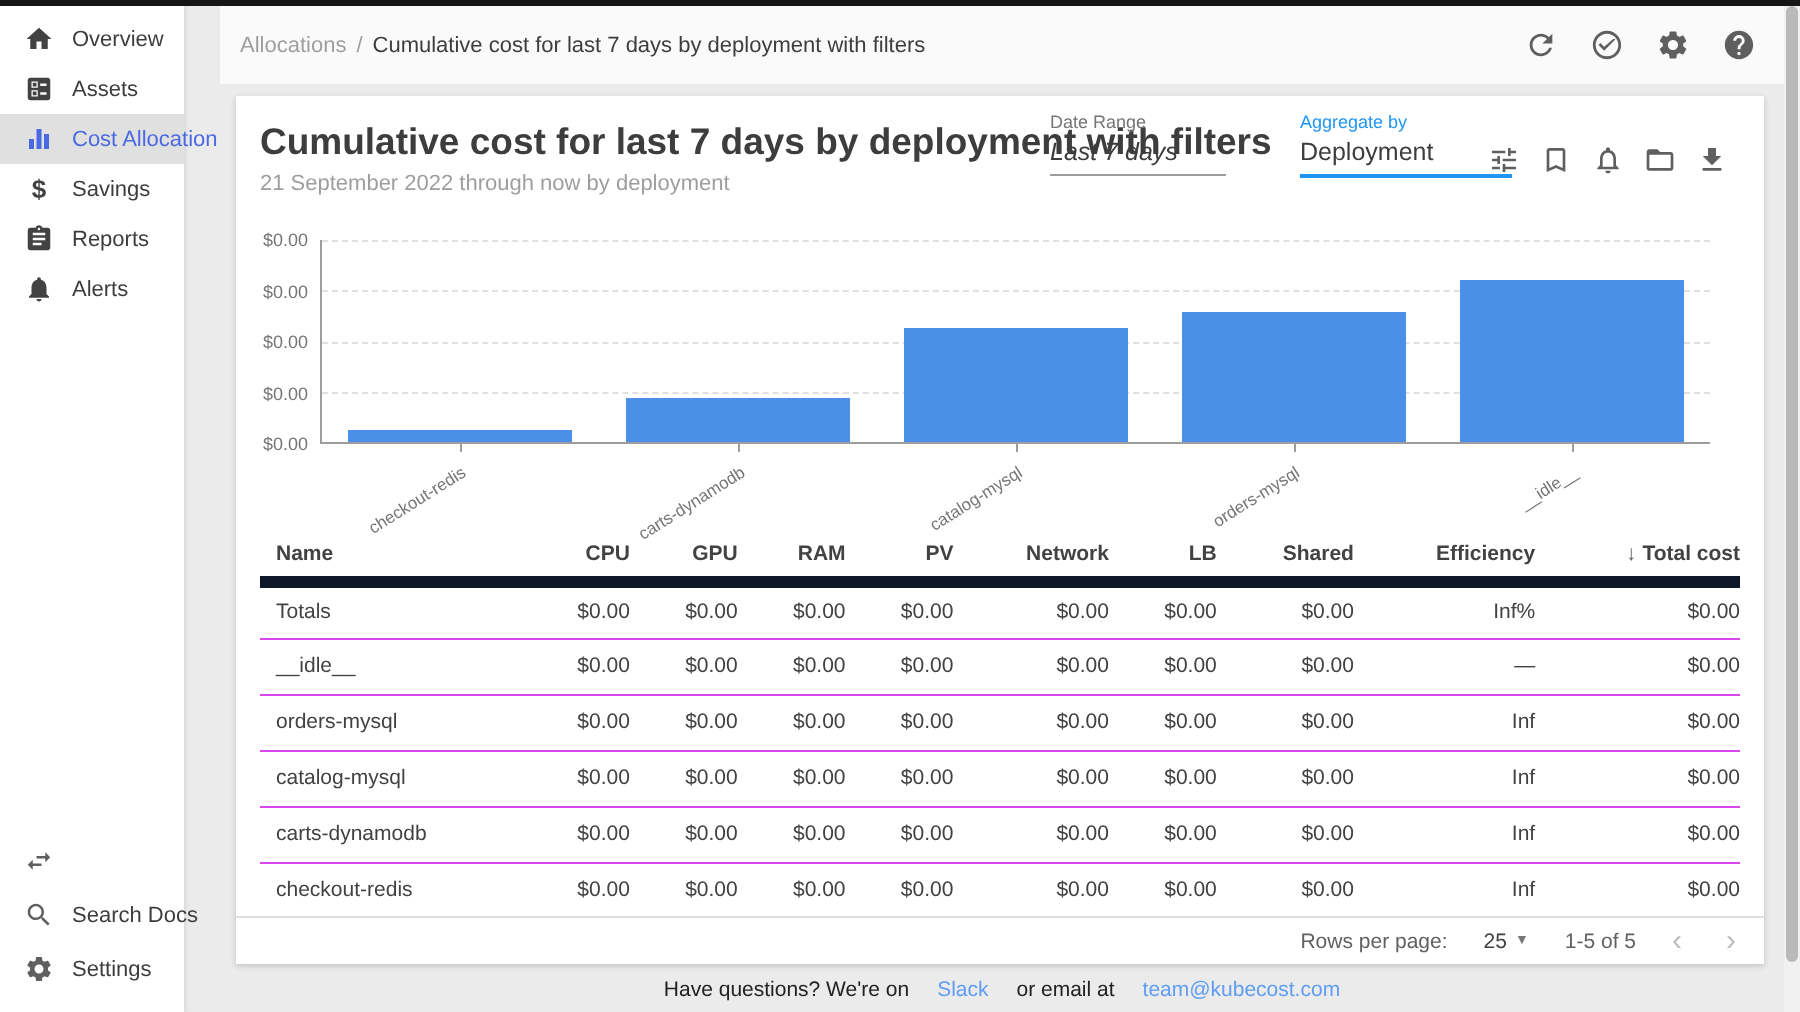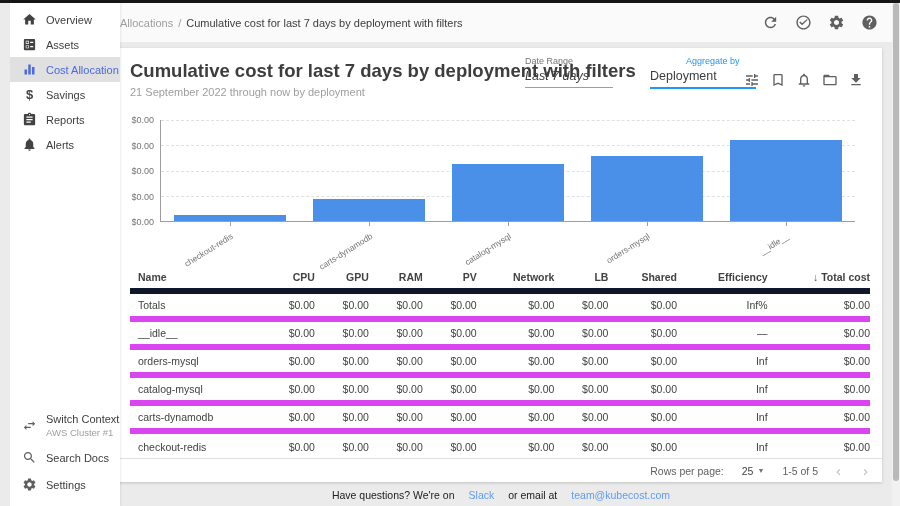--- a/index.html
+++ b/index.html
@@ -2,21 +2,21 @@
 <html><head>
 <meta charset="utf-8">
 <style>
   * { margin:0; padding:0; box-sizing:border-box; }
   html,body { width:900px; height:506px; overflow:hidden; }
   body { font-family:"Liberation Sans", sans-serif; background:#ebebeb; position:relative; color:#424242; }
 
   .top-strip { position:absolute; left:0; top:0; width:900px; height:3px; background:#161616; }
 
   
-  .sidebar { position:absolute; left:0; top:3px; bottom:0; width:110px; background:#ffffff; box-shadow:1px 0 2px rgba(0,0,0,.08); z-index:3;margin-left:10px; }
+  .sidebar { position:absolute; left:0; top:3px; bottom:0; width:92px; background:#ffffff; box-shadow:1px 0 2px rgba(0,0,0,.08); z-index:3; }
   .nav { padding-top:4px; }
   .nav-item { display:flex; align-items:center; height:25px; padding-left:12px; cursor:pointer; color:#3d3d3d; }
   .nav-item .ic { width:15px; height:15px; margin-right:9px; color:#424242; flex:none; display:flex; align-items:center; justify-content:center; }
   .nav-item .ic svg { width:15px; height:15px; fill:currentColor; }
   .nav-item span.lbl { font-size:11px; white-space:nowrap; }
   .nav-item.active { background:#e0e0e0; color:#4a69e2; }
   .nav-item.active .ic { color:#4a69e2; }
   .dollar-glyph { font-size:13px; font-weight:bold; color:#424242; }
   .sidebar-footer { position:absolute; left:0; bottom:8px; width:110px; }
   .sf-item { display:flex; align-items:center; padding:6px 0 6px 12px; cursor:pointer; }
@@ -39,21 +39,21 @@
   .card { position:absolute; left:118px; top:48px; width:764px; height:434px; background:#fff; box-shadow:0 1px 3px rgba(0,0,0,.18); }
   .report-title { position:absolute; left:12px; top:12px; font-size:18.5px; color:#3d3d3d; }
   .report-subtitle { position:absolute; left:12px; top:38px; font-size:11px; color:#9e9e9e; }
 
   .field { position:absolute; top:8px; }
   .field .flabel { font-size:9px; color:#757575; margin-bottom:3px; }
   .field .fvalue { font-size:12.5px; color:#3d3d3d; padding-bottom:4px; cursor:pointer; }
   .field-date { left:407px; width:88px; }
   .field-date .fvalue { border-bottom:1px solid #9e9e9e;font-style:italic; }
   .field-agg { left:532px; width:106px; }
-  .field-agg .flabel { color:#2196f3;margin-left:36px; }
+  .field-agg .flabel { color:#2196f3; }
   .field-agg .fvalue { border-bottom:2px solid #2196f3; }
 
   .control-icons { position:absolute; left:626px; top:24px; display:flex; gap:10px; }
   .ci { width:16px; height:16px; color:#5f5f5f; cursor:pointer; }
   .ci svg { width:16px; height:16px; fill:currentColor; }
 
   
   .chart { position:absolute; left:0; top:66px; width:100%; height:152px; }
   .plot { position:absolute; left:42px; right:27px; top:6px; height:102px; border-left:1px solid #9e9e9e; border-bottom:1px solid #9e9e9e; }
   .gridline { position:absolute; left:0; right:0; height:0; border-top:1px dashed #e0e0e0; }
@@ -64,21 +64,21 @@
   .xaxis { position:absolute; left:42px; right:27px; top:108px; height:44px; display:flex; }
   .xslot { flex:1; position:relative; }
   .xtick { position:absolute; left:50%; top:0; height:4px; border-left:1px solid #9e9e9e; }
   .xlabel { position:absolute; right:50%; top:9px; font-size:8.5px; color:#757575; white-space:nowrap; transform-origin:100% 0; transform:rotate(-32deg); }
 
   
   .table-wrap { position:absolute; left:12px; right:12px; top:217px; }
   table { width:100%; border-collapse:collapse; font-size:10.5px; }
   thead th { font-weight:bold; color:#424242; text-align:right; height:26px; border-bottom:6px solid #0f172a; white-space:nowrap; padding-left:8px; }
   thead th:first-child { text-align:left; }
-  tbody td { text-align:right; height:28px; border-bottom:6px solid #d946ef; color:#424242; white-space:nowrap; padding-left:8px; }
+  tbody td { text-align:right; height:28px; border-bottom:1px solid #d946ef; color:#424242; white-space:nowrap; padding-left:8px; }
   tbody td:first-child { text-align:left; }
   tbody tr:last-child td { border-bottom:none; }
   .sort-arrow { color:#616161; margin-right:3px; font-weight:normal; }
 
   
   .pagination { position:absolute; left:0; right:0; bottom:0; height:24px; border-top:1px solid #e0e0e0; display:flex; align-items:center; justify-content:flex-end; gap:18px; padding-right:14px; font-size:10.5px; color:#616161; }
   .rpp-select { display:flex; align-items:center; gap:4px; cursor:pointer; color:#424242; }
   .rpp-caret { font-size:7px; color:#757575; }
   .page-chevrons { display:flex; gap:22px; }
   .chev { font-size:15px; color:#bdbdbd; cursor:pointer; line-height:1; }
@@ -144,24 +144,20 @@
         </span>
       <span class="lbl">Alerts</span>
     </div>
   </div>
 
   <div class="sidebar-footer">
     <div class="sf-item">
       <span class="ic"><svg viewBox="0 0 24 24">
             <path d="M6.99 11L3 15l3.99 4v-3H14v-2H6.99v-3zM21 9l-3.99-4v3H10v2h7.01v3L21 9z"></path>
           </svg></span>
-      <span class="sf-text">
-        <div class="t1">Switch Context</div>
-        <div class="t2">AWS Cluster #1</div>
-      </span>
     </div>
     <div class="sf-item">
       <span class="ic"><svg viewBox="0 0 24 24">
             <path d="M15.5 14h-.79l-.28-.27C15.41 12.59 16 11.11 16 9.5 16 5.91 13.09 3 9.5 3S3 5.91 3 9.5 5.91 16 9.5 16c1.61 0 3.09-.59 4.23-1.57l.27.28v.79l5 4.99L20.49 19l-4.99-5zm-6 0C7.01 14 5 11.99 5 9.5S7.01 5 9.5 5 14 7.01 14 9.5 11.99 14 9.5 14z"></path>
           </svg></span>
       <span class="sf-text">
           <div class="t1">Search Docs</div>
         </span>
     </div>
     <div class="sf-item">

